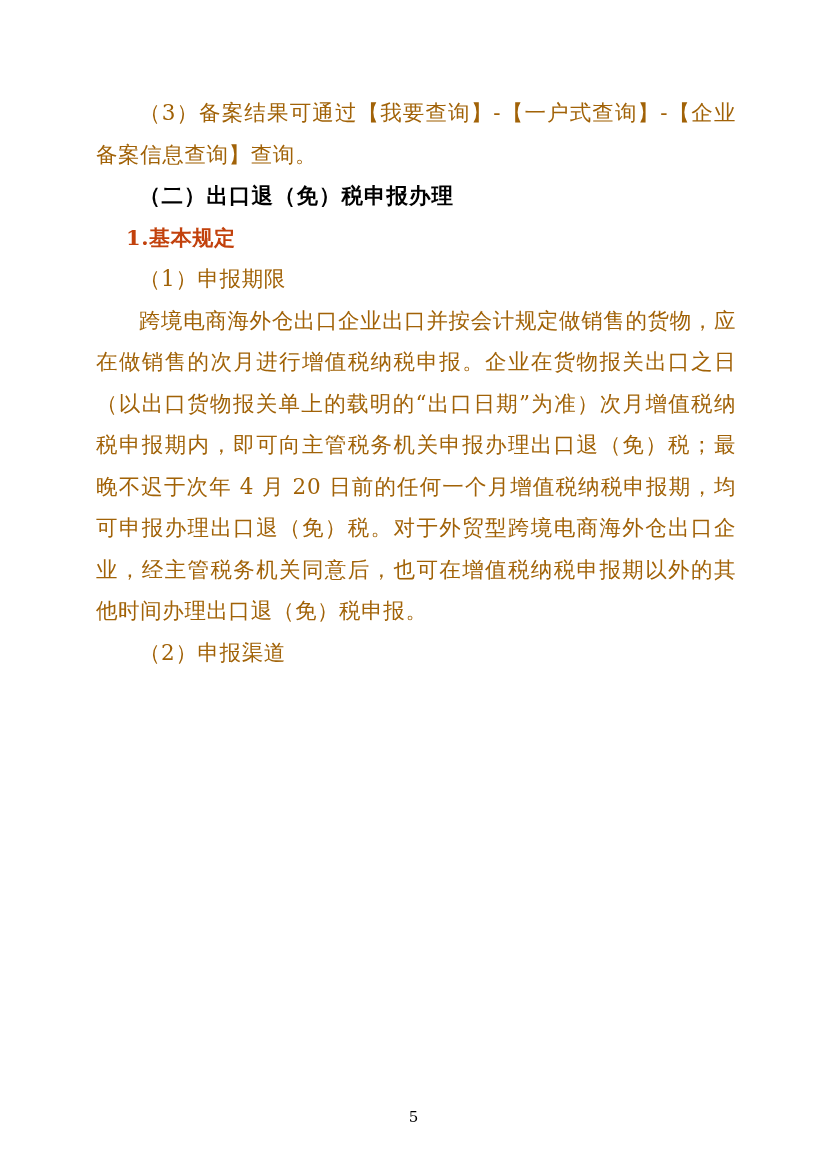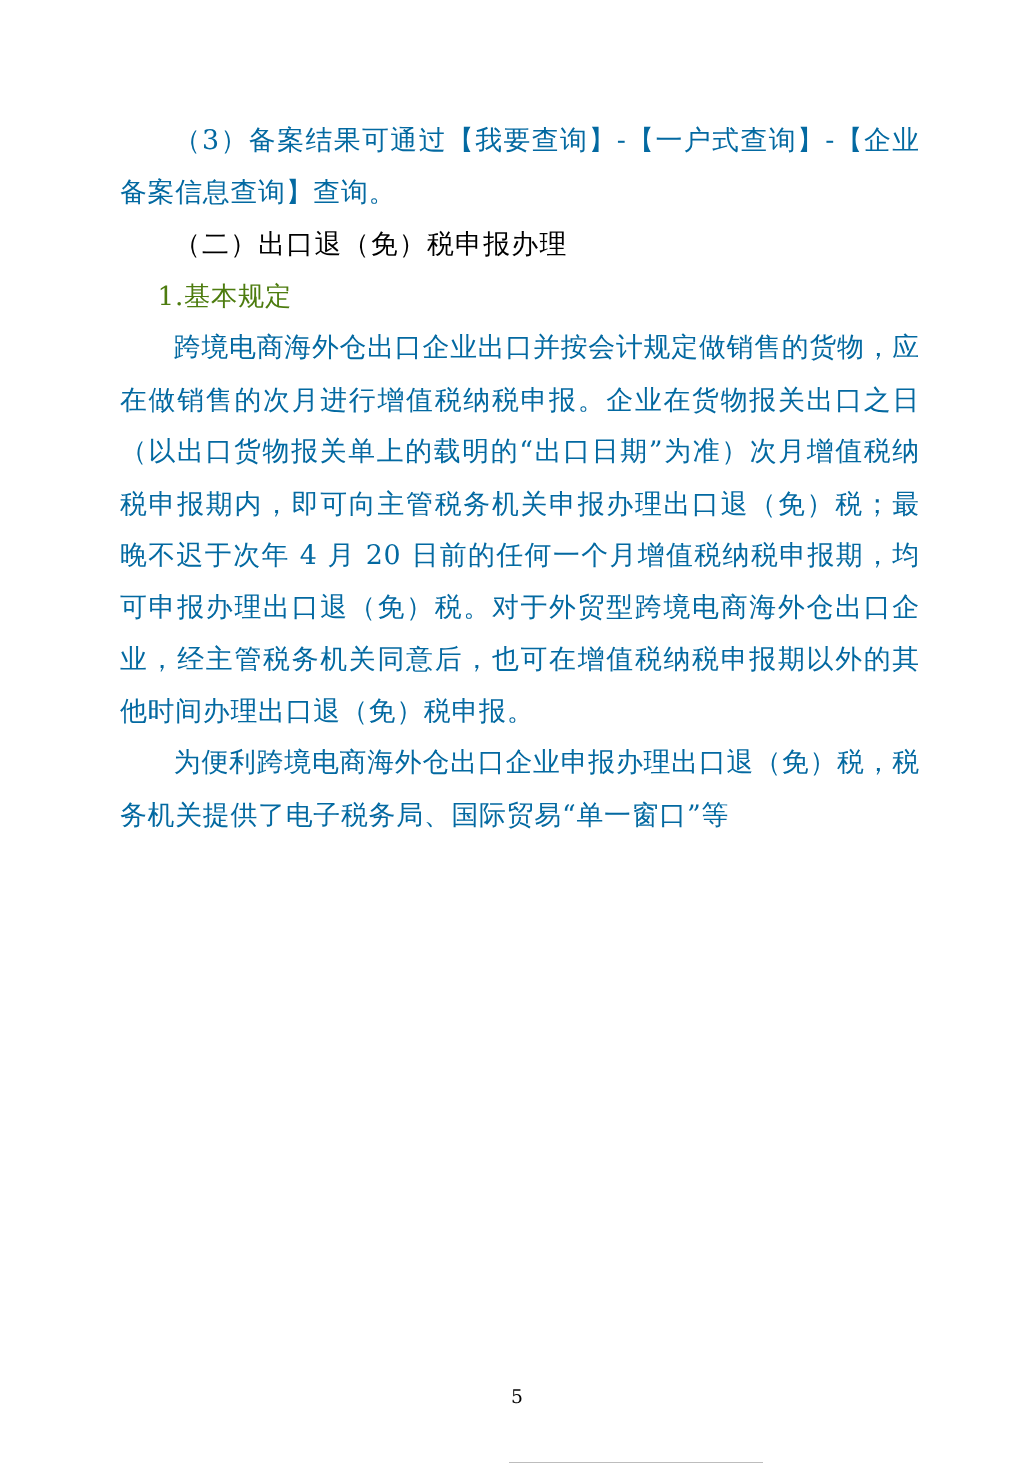--- a/index.html
+++ b/index.html
@@ -21,49 +21,49 @@
   }
   .content {
     position: absolute;
     left: 96px;
     top: 92px;
     width: 640px;
   }
   .para {
     font-size: 21.5px;
     line-height: 41.5px;
-    color: #0369a1;
+    color: #a16207;
     letter-spacing: 0.6px;
     text-align: justify;
     text-justify: inter-ideograph;
     margin: 0 0 0 0;
     font-family: "DejaVu Serif", "Liberation Serif", serif;
   }
   .indent {
     text-indent: 43px;
   }
   .bold {
     font-weight: bold;
     letter-spacing: 1.2px;
   }
   .heading-sub {
     font-size: 21.5px;
     line-height: 41.5px;
     color: #000;
     letter-spacing: 1.0px;
     text-indent: 43px;
-    font-weight: 400;
+    font-weight: 700;
   }
   .heading-num {
     font-size: 21px;
     line-height: 41.5px;
-    color: #4d7c0f;
+    color: #c2410c;
     letter-spacing: 0.6px;
     text-indent: 30px;
-    font-weight: normal;
+    font-weight: bold;
   }
   .pagenum {
     position: absolute;
     left: 0;
     right: 0;
     top: 1108px;
     text-align: center;
     font-size: 15px;
     color: #000;
     font-family: "DejaVu Serif", "Liberation Serif", serif;
@@ -74,23 +74,24 @@
 
 <div class="page">
   <div class="content">
 
     <p class="para indent">（3）备案结果可通过【我要查询】-【一户式查询】-【企业备案信息查询】查询。</p>
 
     <p class="para heading-sub bold">（二）出口退（免）税申报办理</p>
 
     <p class="para heading-num">1.基本规定</p>
 
+    <p class="para indent">（1）申报期限</p>
 
     <p class="para indent">跨境电商海外仓出口企业出口并按会计规定做销售的货物，应在做销售的次月进行增值税纳税申报。企业在货物报关出口之日（以出口货物报关单上的载明的“出口日期”为准）次月增值税纳税申报期内，即可向主管税务机关申报办理出口退（免）税；最晚不迟于次年 4 月 20 日前的任何一个月增值税纳税申报期，均可申报办理出口退（免）税。对于外贸型跨境电商海外仓出口企业，经主管税务机关同意后，也可在增值税纳税申报期以外的其他时间办理出口退（免）税申报。</p>
 
 
+    <p class="para indent">（2）申报渠道</p>
 
-    <p class="para indent">为便利跨境电商海外仓出口企业申报办理出口退（免）税，税务机关提供了电子税务局、国际贸易“单一窗口”等</p>
 
   </div>
 
   <div class="pagenum">5</div>
 </div>
 
 </body></html>

